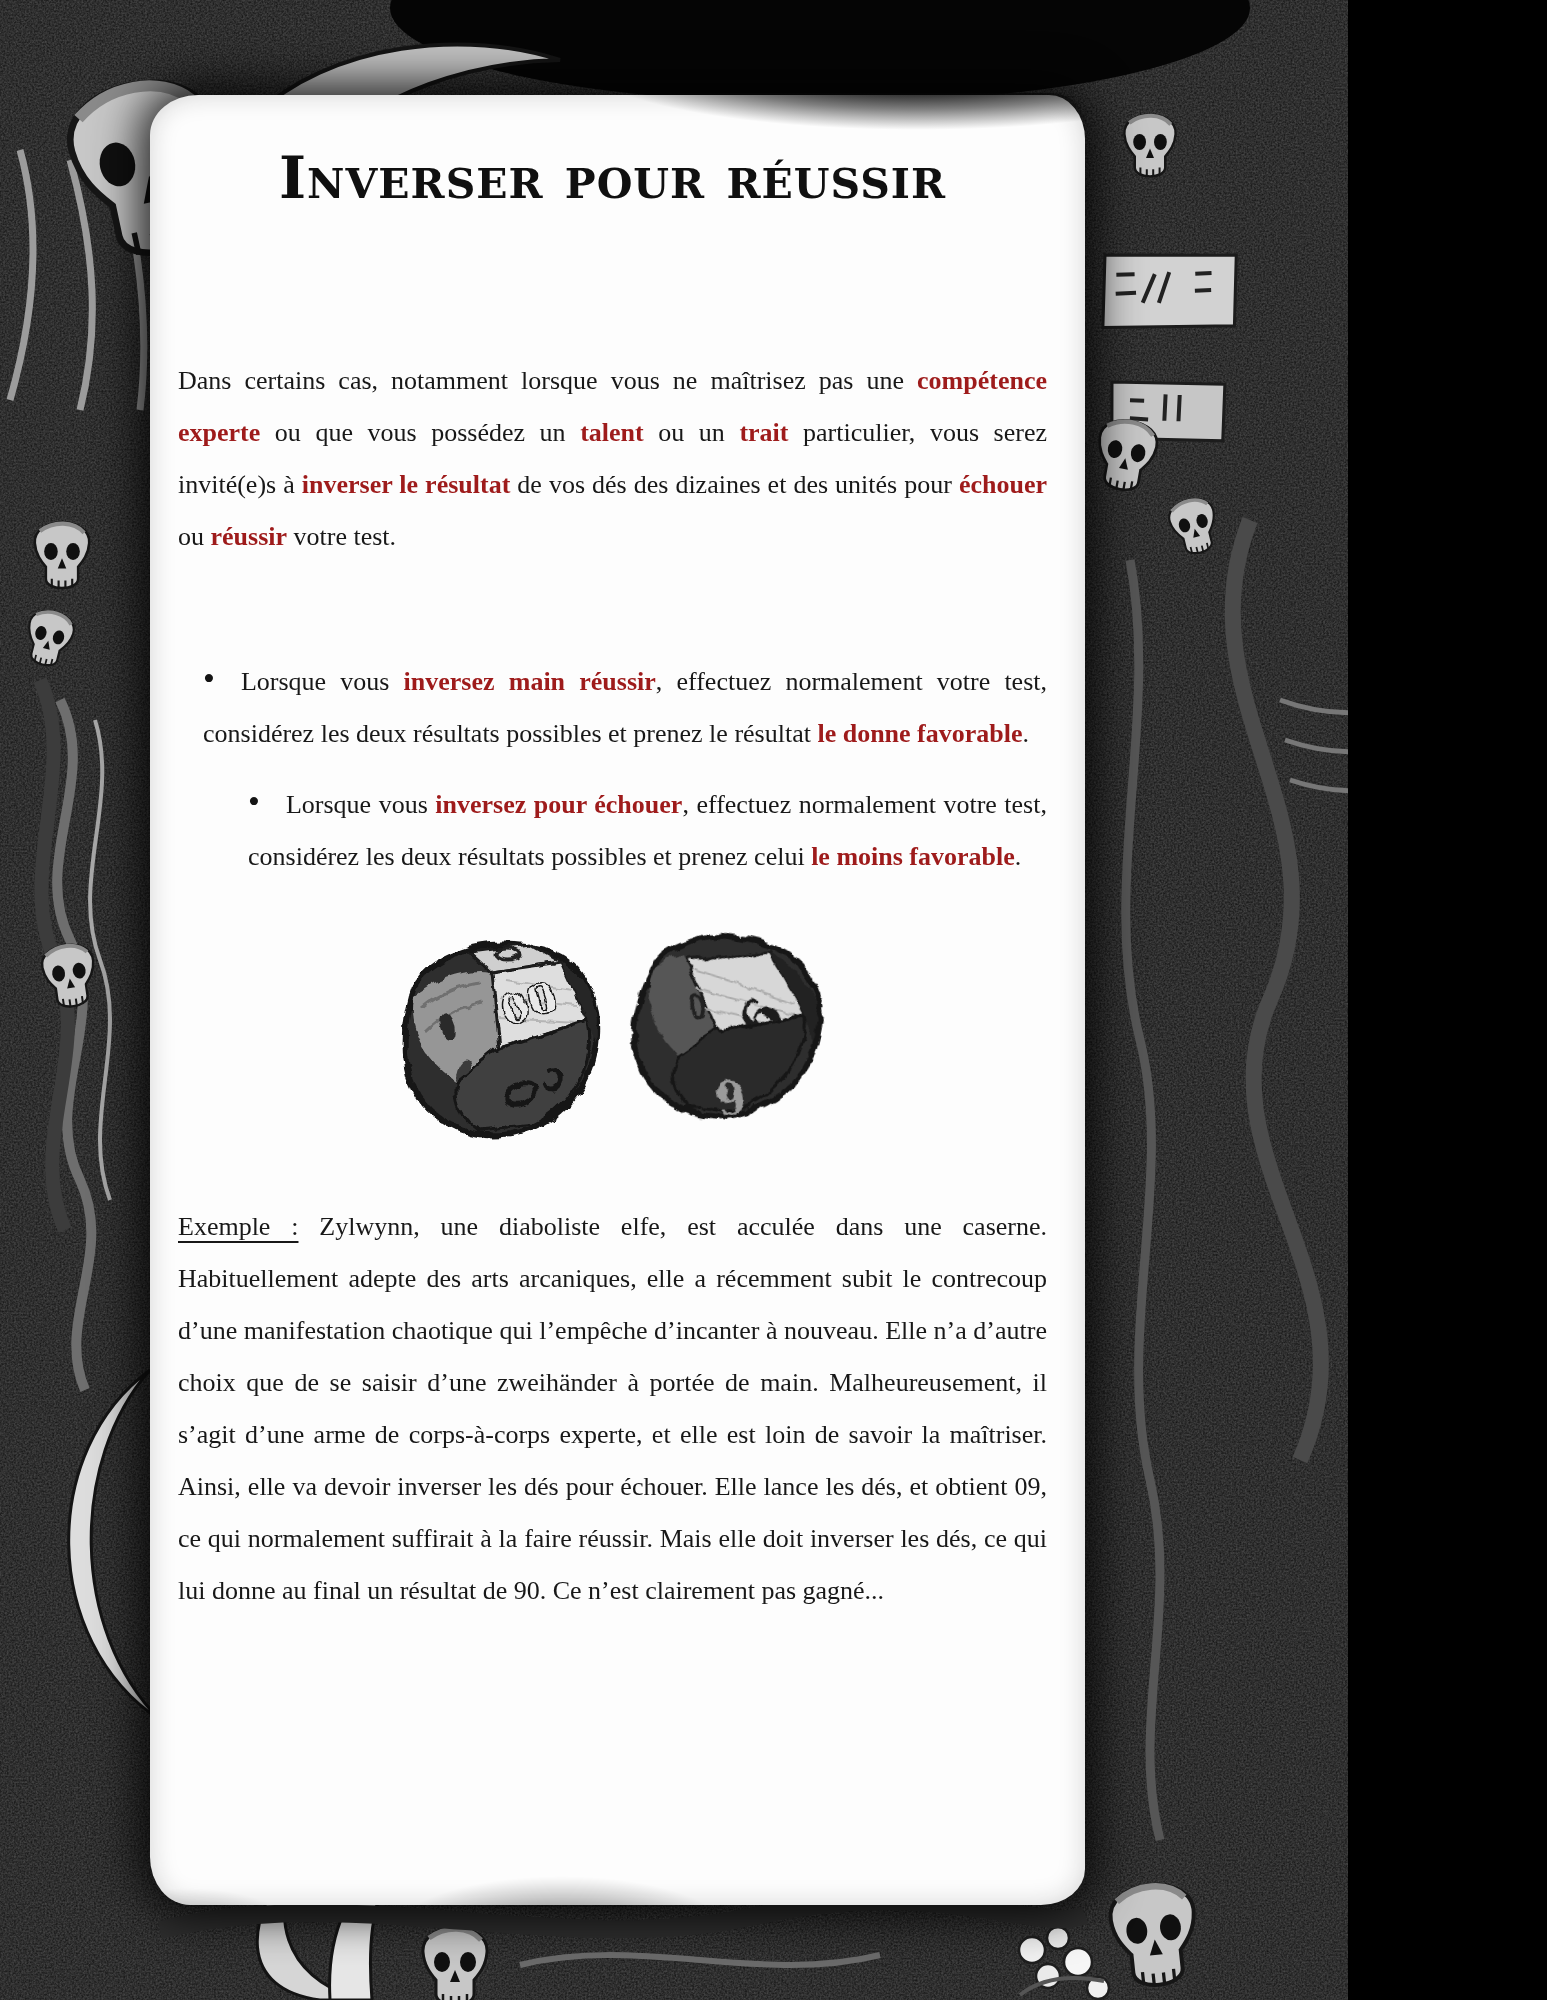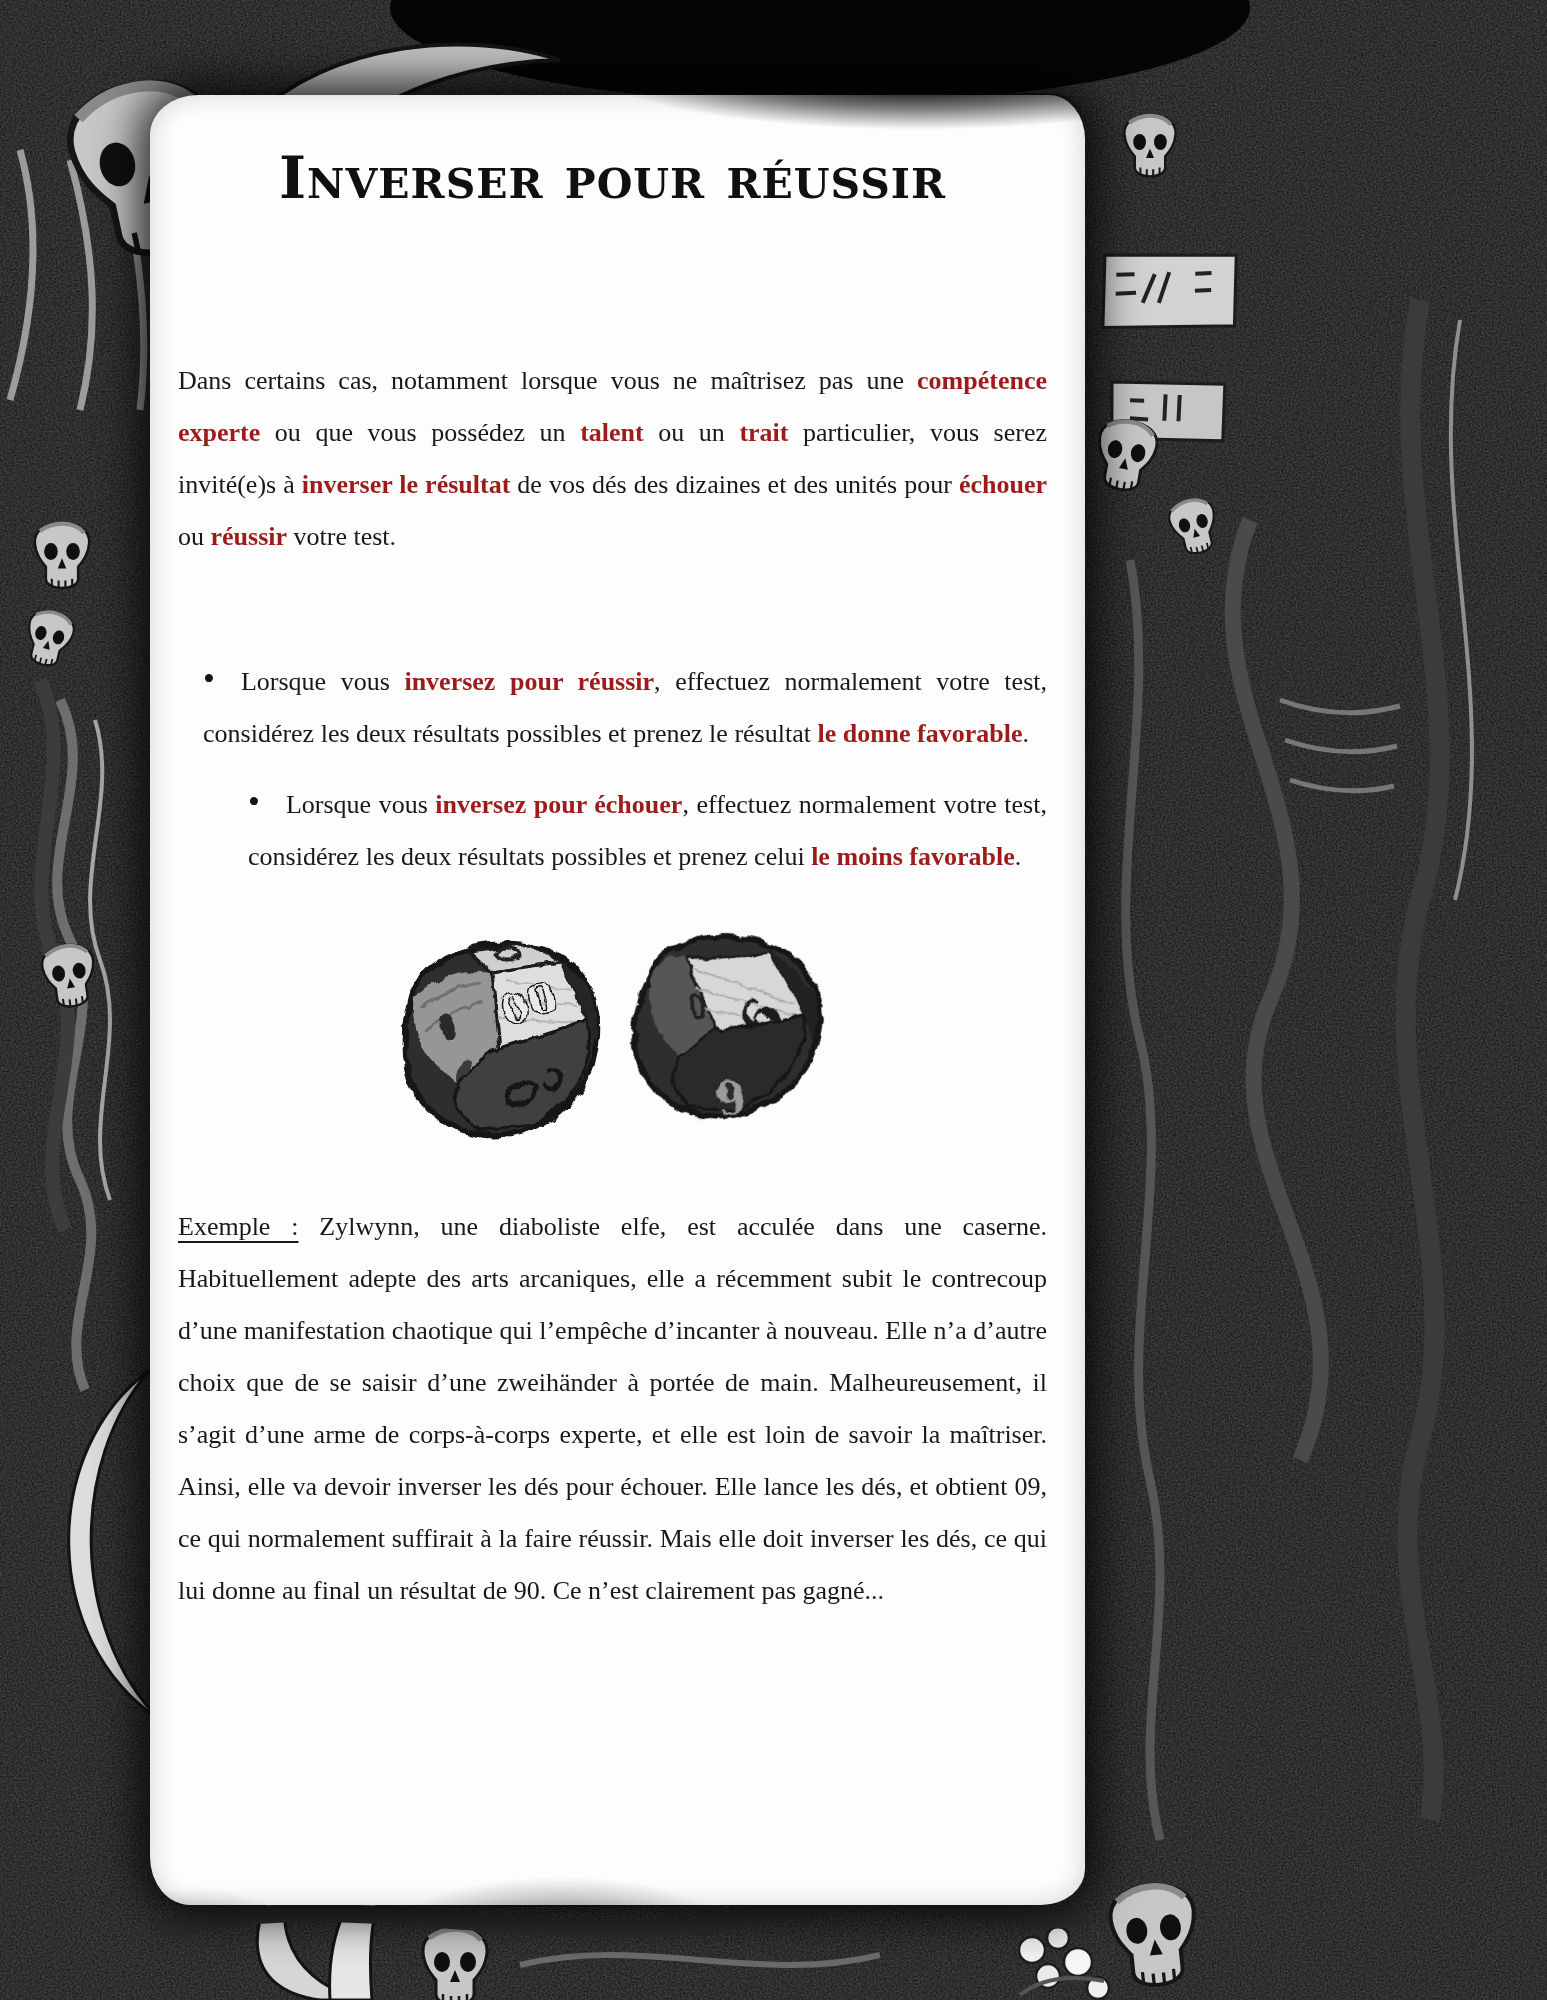--- a/index.html
+++ b/index.html
@@ -1,17 +1,17 @@
 <!DOCTYPE html>
 <html lang="fr" style="--accent: #9e1b1b; --paper: #fdfdfd; --ink: #181818;"><head>
 <meta charset="utf-8">
 <style>
   :root{ --accent:#9e1b1b; --paper:#fdfdfd; --ink:#181818; }
   html,body{margin:0;padding:0;background:#000;}
-  .page{position:relative;width:1547px;height:2000px;overflow:hidden;background:#0c0c0c;
+  .page{position:relative;width:1348px;height:2000px;overflow:hidden;background:#0c0c0c;
         font-family:"Liberation Serif",serif;}
   .border-art{position:absolute;inset:0;z-index:0;}
   
   .panel{position:absolute;z-index:1;left:150px;top:95px;width:935px;height:1810px;
          background:var(--paper);
          border-radius:48px 36px 44px 40px / 40px 44px 36px 48px;
          box-shadow:0 0 46px 10px rgba(0,0,0,.85), inset 0 0 26px rgba(20,20,20,.18);
          padding:0 38px 0 28px;box-sizing:border-box;}
   .panel::before{content:"";position:absolute;top:-2px;left:330px;right:-2px;height:72px;
          background:radial-gradient(75% 130% at 72% -45%, rgba(4,4,4,.95) 28%, rgba(8,8,8,.5) 52%, transparent 74%);
@@ -133,21 +133,21 @@
 
   <div class="panel">
 
     <h1 class="title">
       <span>Inverser pour réussir</span><br>
     </h1>
 
     <p class="body-text intro"><span>Dans certains cas, notamment lorsque vous ne maîtrisez pas une </span><span class="red">compétence experte</span><span> ou que vous possédez un </span><span class="red">talent</span><span> ou un </span><span class="red">trait</span><span> particulier, vous serez invité(e)s à </span><span class="red">inverser le résultat</span><span> de vos dés des dizaines et des unités pour </span><span class="red">échouer</span><span> ou </span><span class="red">réussir</span><span> votre test.</span></p>
 
     <ul class="rules body-text">
-      <li><span>Lorsque vous </span><span class="red">inversez pour réussir</span><span>, effectuez normalement votre test, considérez les deux résultats possibles et prenez le résultat </span><span class="red">le donne favorable</span><span>.</span></li>
+      <li><span>Lorsque vous </span><span class="red">inversez main réussir</span><span>, effectuez normalement votre test, considérez les deux résultats possibles et prenez le résultat </span><span class="red">le donne favorable</span><span>.</span></li>
       <li><span>Lorsque vous </span><span class="red">inversez pour échouer</span><span>, effectuez normalement votre test, considérez les deux résultats possibles et prenez celui </span><span class="red">le moins favorable</span><span>.</span></li>
     </ul>
 
     <div class="dice-wrap">
       <svg width="470" height="262" viewBox="0 0 470 262">
 
         <g transform="translate(120,132)" filter="url(#rough)">
           <path d="M-88,-42 C-78,-84 -10,-104 45,-88 C85,-76 102,-38 96,8 C90,52 58,86 12,96
                    C-34,104 -78,78 -90,38 C-97,12 -95,-16 -88,-42 Z" fill="#2d2d2d" stroke="#141414" stroke-width="6"></path>
           <path d="M-86,-40 C-60,-62 -30,-70 -8,-66 L0,10 L-42,44 C-72,24 -92,-8 -86,-40 Z" fill="#969696"></path>

